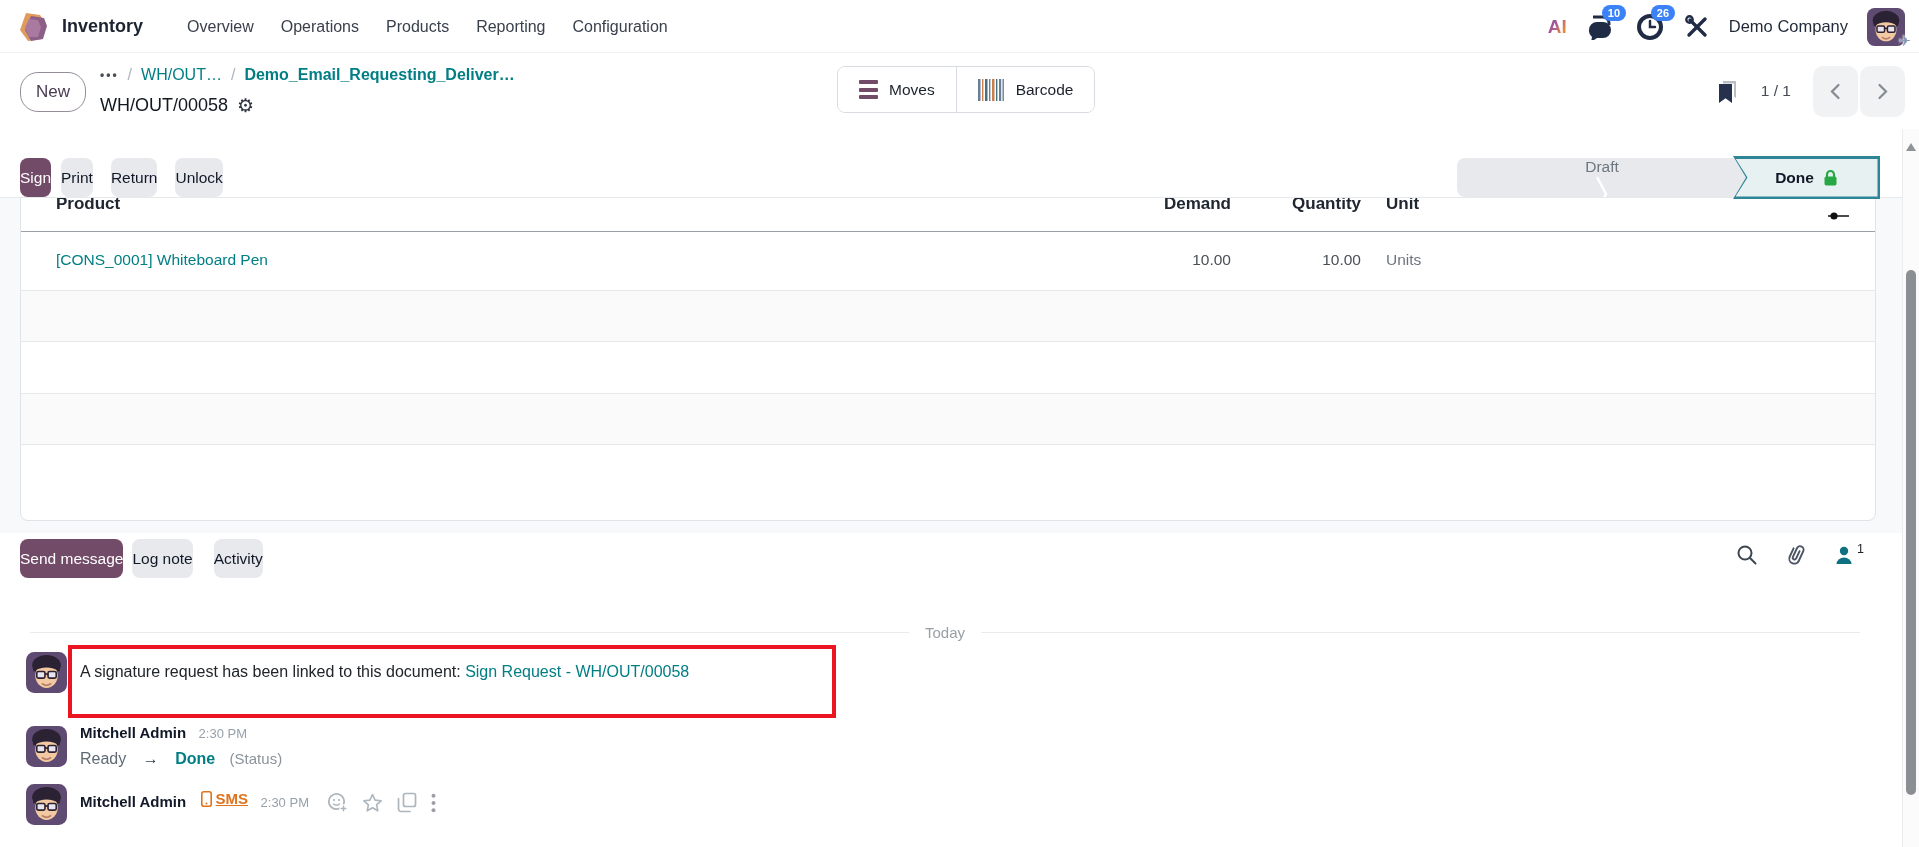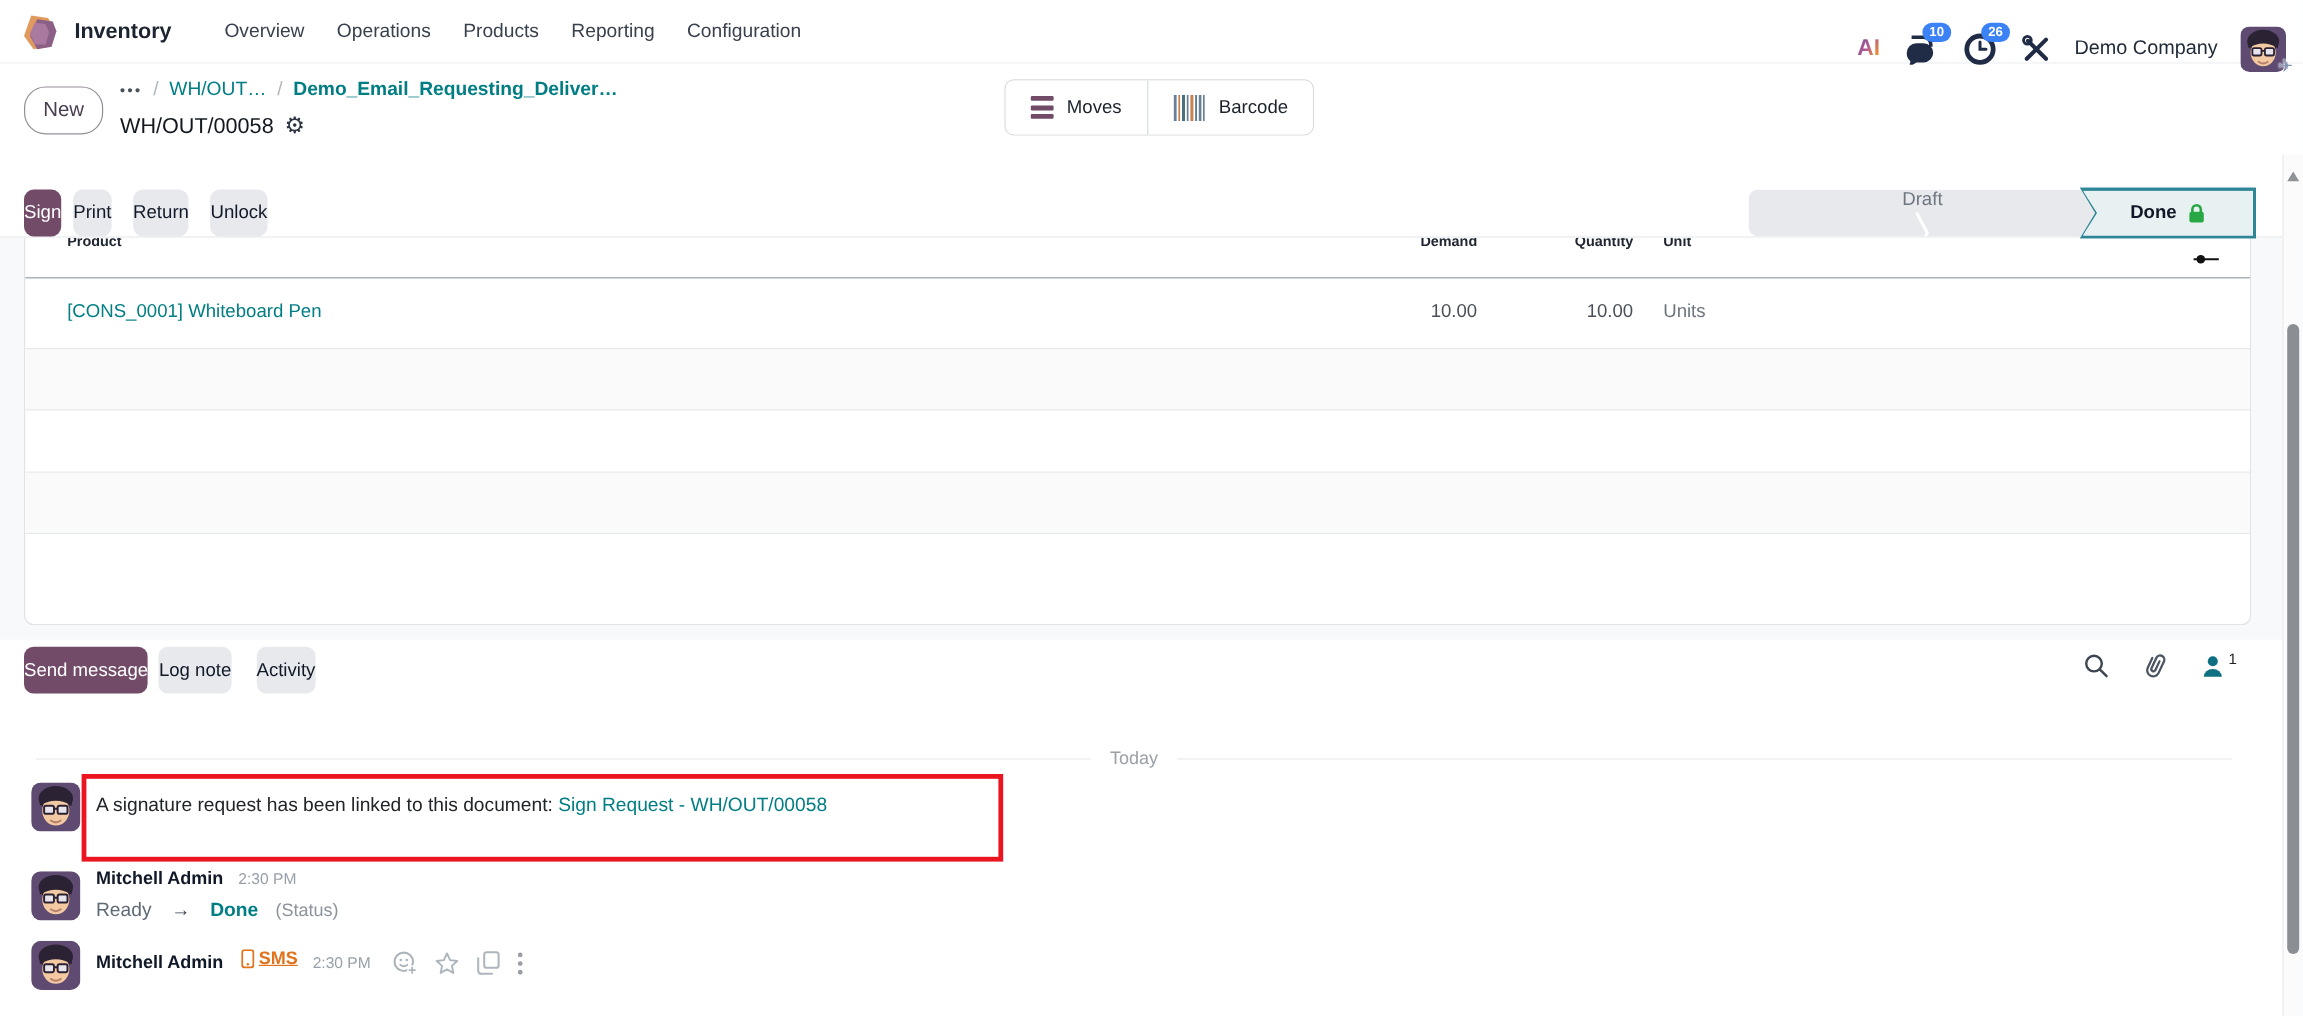--- a/index.html
+++ b/index.html
@@ -7,21 +7,21 @@
   body { font-family:"Liberation Sans", sans-serif; background:#f4f5f7; color:#111827; }
   #screen { position:relative; width:1919px; height:847px; background:#f8f9fa; }
   .abs { position:absolute; }
 
   
   #navbar { left:0; top:0; width:1919px; height:53px; background:#fff; border-bottom:1px solid #eef0f2; z-index:20; }
   .nav-left { position:absolute; left:16px; top:0; height:53px; display:flex; align-items:center; gap:12px; }
   .app-title { font-size:18px; font-weight:600; color:#1c2430; margin-right:32px; }
   .nav-menu { display:flex; gap:27px; }
   .nav-menu span { font-size:16px; color:#39414d; cursor:pointer; }
-  .nav-right { position:absolute; right:14px; top:14px; height:53px; display:flex; align-items:center; gap:19px; }
+  .nav-right { position:absolute; right:14px; top:0; height:53px; display:flex; align-items:center; gap:19px; }
   .ai-label { font-size:19px; font-weight:800; background:linear-gradient(125deg,#7a4d8f 0%,#ab5796 40%,#e8883d 75%,#f0a23e 100%); -webkit-background-clip:text; background-clip:text; color:transparent; }
   .badge-wrap { position:relative; width:30px; height:30px; display:flex; align-items:center; justify-content:center; }
   .red-badge { position:absolute; top:-7px; left:16px; background:#3b82f6; color:#fff; font-size:11px; font-weight:700; line-height:16px; padding:0 6px; border-radius:9px; }
   .company-name { font-size:16.5px; color:#1f2937; }
   .nav-avatar { position:relative; width:38px; height:38px; border-radius:8px; overflow:visible; }
   .plane-glyph { position:absolute; right:-6px; bottom:-4px; font-size:15px; color:#8696b5; text-shadow:0 0 2px #fff,0 0 2px #fff; }
 
   
   #controlbar { left:0; top:53px; width:1919px; height:76px; background:#fff; z-index:15; }
   .new-btn { position:absolute; left:20px; top:19px; height:40px; padding:0 15px; background:#fff; border:1px solid #958d99; border-radius:18px; font-size:17px; color:#493d52; font-weight:500; display:flex; align-items:center; cursor:pointer; }
@@ -57,21 +57,21 @@
   .pipeline { position:absolute; left:1457px; top:29px; width:290px; height:39px; background:#e7e9ed; border-radius:8px 0 0 8px; clip-path:polygon(0 0, calc(100% - 13px) 0, 100% 50%, calc(100% - 13px) 100%, 0 100%); display:flex; align-items:center;flex-direction:column; }
   .stage { font-size:15.5px; font-weight:500; color:#6e767f; text-align:center; cursor:pointer; }
   .stage-sep { margin:0 2px; }
   .stage-done-outer { position:absolute; left:1733px; top:27px; width:147px; height:43px; background:#2e8596; clip-path:polygon(0 0,100% 0,100% 100%,0 100%,13px 50%); cursor:pointer; }
   .stage-done-inner { position:absolute; left:2.5px; top:2.5px; right:2.5px; bottom:2.5px; background:#e8f1f2; clip-path:polygon(0 0,100% 0,100% 100%,0 100%,12px 50%); display:flex; align-items:center; justify-content:center; gap:9px; }
   .done-label { font-size:15.5px; font-weight:700; color:#111827; }
 
   
   #sheet { left:20px; top:198px; width:1856px; height:323px; background:#fff; border:1px solid #e0e3e8; border-top:none; border-radius:0 0 8px 8px; overflow:hidden; z-index:5; }
   .thead { position:relative; height:34px; border-bottom:1px solid #9aa0a6; overflow:hidden; }
-  .th { position:absolute; top:-4px; font-size:12px; font-weight:700; color:#202632; }
+  .th { position:absolute; top:-4px; font-size:17px; font-weight:700; color:#202632; }
   .th.num { text-align:right; }
   .trow { position:relative; height:59px; border-bottom:1px solid #e6e9ec; }
   .td { position:absolute; top:19px; font-size:15.5px; }
   .td.num { text-align:right; color:#495057; }
   .prod-link { color:#017e84; cursor:pointer; }
   .empty-row { border-bottom:1px solid #e6e9ec; }
   .stripe { background:#fafafa; }
 
   
   #chatter { left:0; top:533px; width:1902px; height:314px; background:#fff; }
@@ -204,20 +204,39 @@
             <rect x="14" y="0" width="2.5" height="22" fill="#c97f4e"></rect>
             <rect x="18" y="0" width="1.4" height="22" fill="#49707e"></rect>
             <rect x="21" y="0" width="2.2" height="22" fill="#6a7f95"></rect>
             <rect x="24.5" y="0" width="1.4" height="22" fill="#6a7f95"></rect>
           </svg>
         </span>
         <span>Barcode</span>
       </div>
     </div>
 
+    <div class="pager">
+      <span class="bookmark-btn">
+        <svg width="23" height="25" viewBox="0 0 23 25">
+          <path d="M7 2 h13 v17 l-2-1.5 v-13 h-11 z" fill="#b9bdc4"></path>
+          <path d="M3 5 h13 v19 l-6.5-4.8 L3 24 z" fill="#25314d"></path>
+        </svg>
+      </span>
+      <span class="pager-value">1 / 1</span>
+      <div class="pg-btn">
+        <svg width="15" height="17" viewBox="0 0 15 17">
+            <path d="M10.5 2 L4 8.5 L10.5 15" fill="none" stroke="#848b93" stroke-width="2.2" stroke-linecap="round"></path>
+          </svg>
+      </div>
+      <div class="pg-btn">
+        <svg width="15" height="17" viewBox="0 0 15 17">
+            <path d="M4.5 2 L11 8.5 L4.5 15" fill="none" stroke="#848b93" stroke-width="2.2" stroke-linecap="round"></path>
+          </svg>
+      </div>
+    </div>
   </div>
 
   <div id="actionbar" class="abs">
     <div class="action-btns">
       <button class="btn btn-primary">Sign</button>
       <button class="btn btn-light">Print</button>
       <button class="btn btn-light btn-return">Return</button>
       <button class="btn btn-light btn-return">Unlock</button>
     </div>
 

